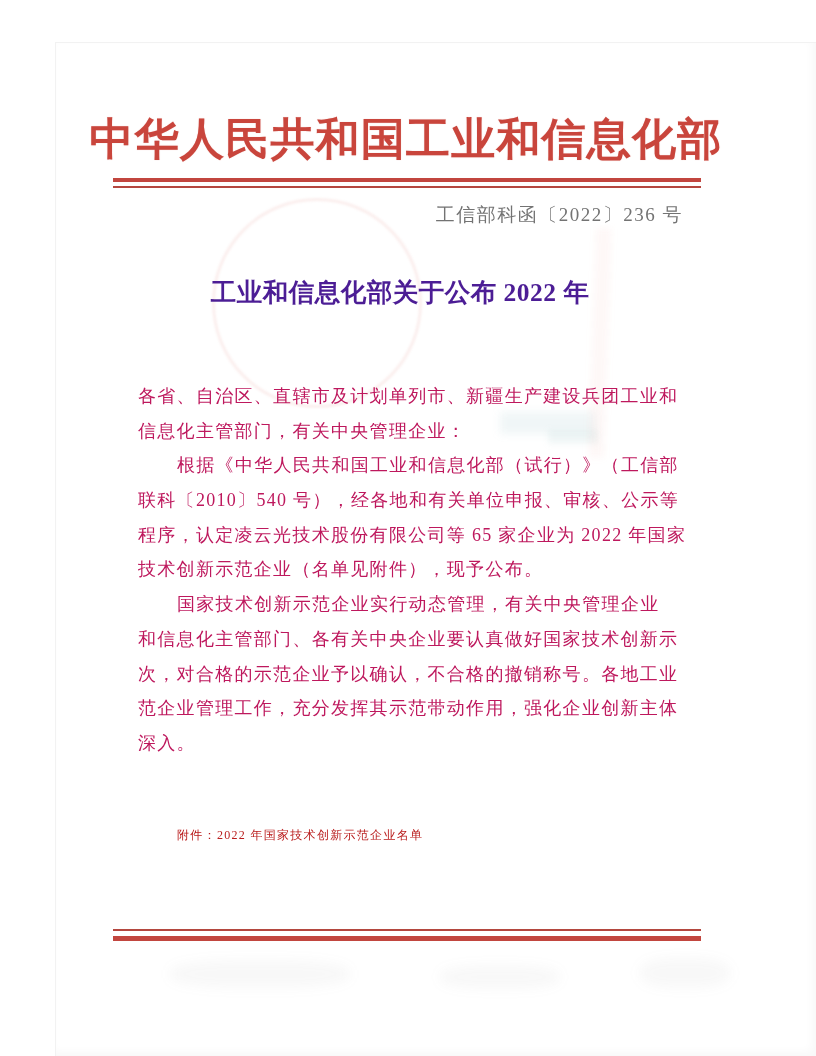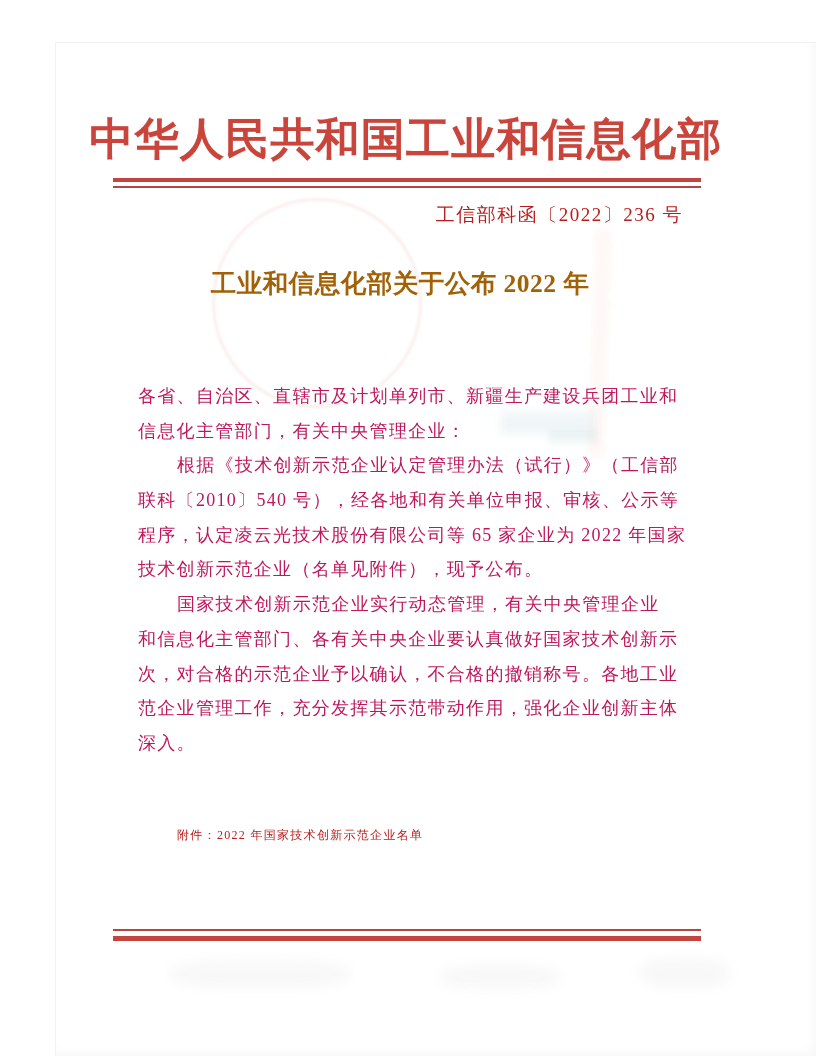--- a/index.html
+++ b/index.html
@@ -38,30 +38,30 @@
   .rule-top-thick { top: 178px; height: 4px; background: #c2463f; }
   .rule-top-thin  { top: 186px; height: 2px; background: #b4473f; }
   .rule-bottom-thin  { top: 929px; height: 2px; background: #b4473f; }
   .rule-bottom-thick { top: 936px; height: 5px; background: #c2463f; }
   .doc-number {
     position: absolute;
     left: 56px; top: 202px; width: 627px;
     text-align: right;
     font-size: 19px;
     letter-spacing: 1.5px;
-    color: #b91c1c;
+    color: #737373;
     white-space: nowrap;
   }
   .doc-title {
     position: absolute;
-    left: 0; top: 260px; width: 800px;
+    left: 0; top: 269px; width: 800px;
     text-align: center;
     font-size: 25.5px;
     font-weight: bold;
-    color: #a16207;
+    color: #4c1d95;
     line-height: 47px;
     letter-spacing: 0.5px;
   }
   .body-text {
     position: absolute;
     left: 138px; top: 379px; width: 560px;
     font-size: 18px;
     letter-spacing: 1.3px;
     color: #be185d;
   }
@@ -139,21 +139,21 @@
 
   <div class="doc-number">工信部科函〔2022〕236 号</div>
 
   <div class="doc-title">
     <div>工业和信息化部关于公布 2022 年</div>
   </div>
 
   <div class="body-text">
     <div class="body-line">各省、自治区、直辖市及计划单列市、新疆生产建设兵团工业和</div>
     <div class="body-line">信息化主管部门，有关中央管理企业：</div>
-    <div class="body-line indent">根据《技术创新示范企业认定管理办法（试行）》（工信部</div>
+    <div class="body-line indent">根据《中华人民共和国工业和信息化部（试行）》（工信部</div>
     <div class="body-line">联科〔2010〕540 号），经各地和有关单位申报、审核、公示等</div>
     <div class="body-line">程序，认定凌云光技术股份有限公司等 65 家企业为 2022 年国家</div>
     <div class="body-line">技术创新示范企业（名单见附件），现予公布。</div>
     <div class="body-line indent">国家技术创新示范企业实行动态管理，有关中央管理企业</div>
     <div class="body-line">和信息化主管部门、各有关中央企业要认真做好国家技术创新示</div>
     <div class="body-line">次，对合格的示范企业予以确认，不合格的撤销称号。各地工业</div>
     <div class="body-line">范企业管理工作，充分发挥其示范带动作用，强化企业创新主体</div>
     <div class="body-line">深入。</div>
   </div>
 

